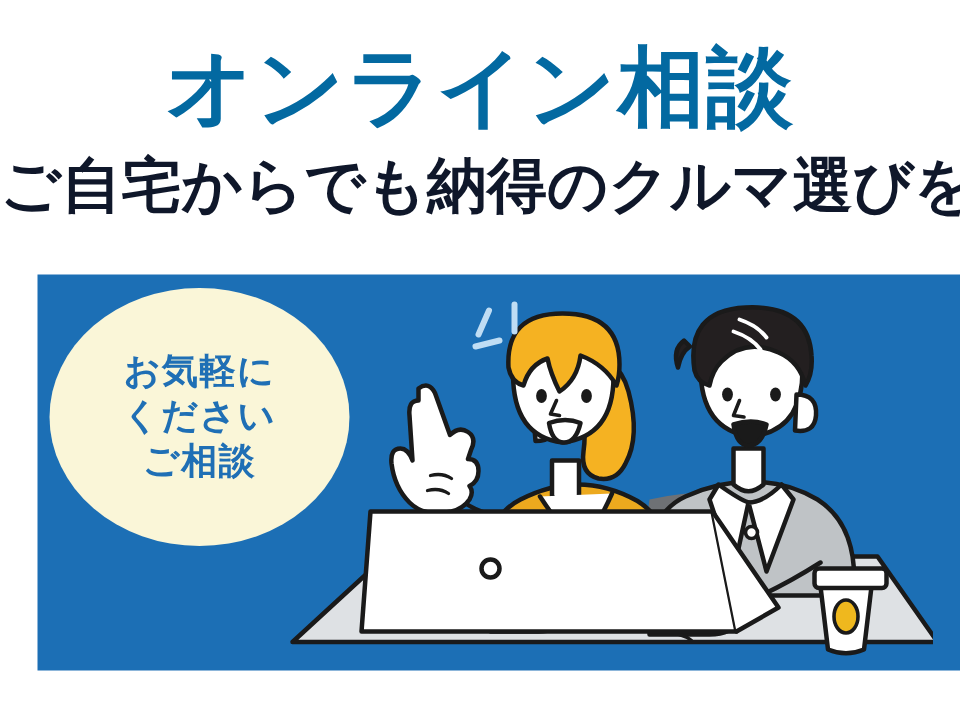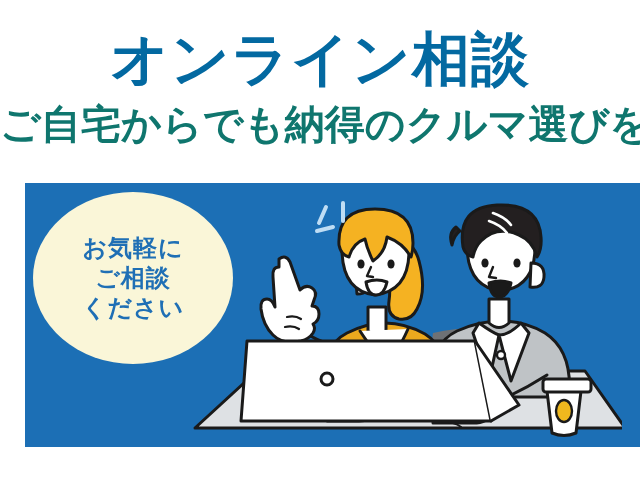--- a/index.html
+++ b/index.html
@@ -25,21 +25,21 @@
     font-size:58px;
     font-weight:bold;
     letter-spacing:1px;
     line-height:1;
     white-space:nowrap;
   }
   .subhead{
     position:absolute;
     left:0;top:104px;width:640px;
     text-align:center;
-    color:#0f766e;
+    color:#0f172a;
     font-size:40px;
     font-weight:bold;
     letter-spacing:0px;
     line-height:1;
     white-space:nowrap;
   }
 
   
   .panel{
     position:absolute;
@@ -184,18 +184,18 @@
 
         <path d="M522 208 l5 42 q12 5 24 0 l5 -42 z" fill="#FFFFFF" stroke="#1A1A1A"></path>
         <rect x="518" y="196" width="48" height="13" rx="3" fill="#FFFFFF" stroke="#1A1A1A"></rect>
         <ellipse cx="539" cy="228" rx="8" ry="11" fill="#EFB81E" stroke="#1A1A1A" stroke-width="2.4"></ellipse>
       </g>
     </svg>
 
     <div class="bubble"></div>
     <div class="bubble-text">
       <span>お気軽に</span>
+      <span>ください</span>
       <span>ご相談</span>
-      <span>ください</span>
     </div>
 
   </div>
 </div>
 
 </body></html>

